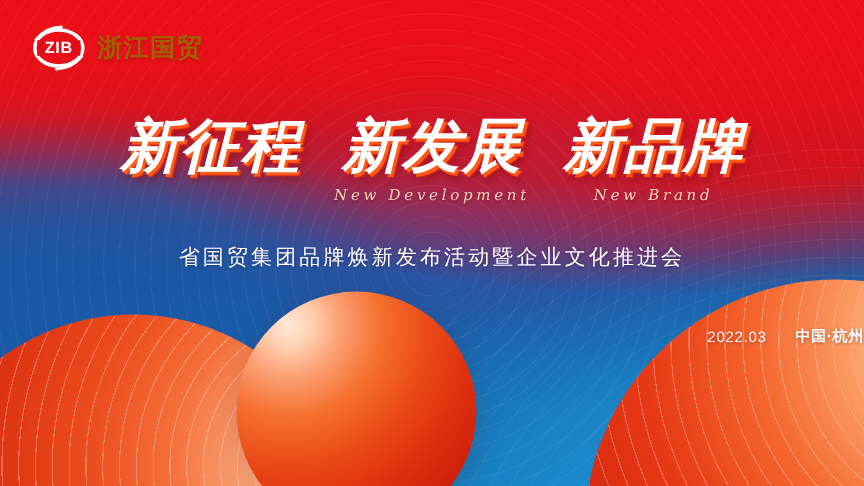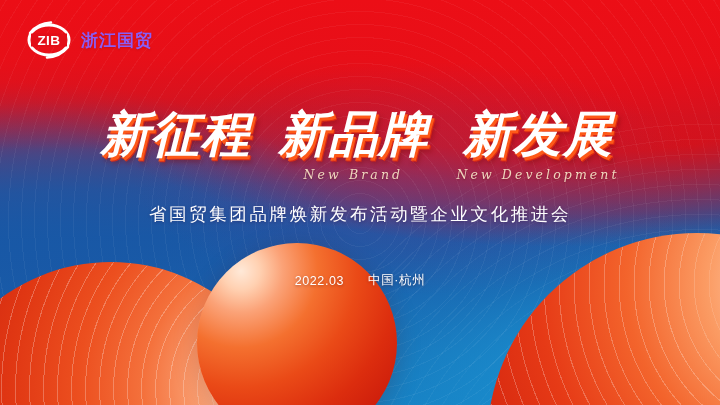--- a/index.html
+++ b/index.html
@@ -101,31 +101,32 @@
     box-shadow:0 6px 26px rgba(90,10,10,0.20);
   }
 
   
   .logo{
     position:absolute;left:26px;top:20px;display:flex;align-items:center;gap:9px;
   }
   .logo-mark{position:relative;width:46px;height:40px;flex:0 0 auto;}
   .logo-mark svg{display:block;width:46px;height:40px;}
   .logo-word{
-    color:#8b5cf6;font-size:17px;font-weight:700;letter-spacing:1px;
+    color:#a16207;font-size:21px;font-weight:700;letter-spacing:1px;
     line-height:1;white-space:nowrap;
     text-shadow:0 1px 2px rgba(120,0,0,.25);
+    font-family:Liberation Serif, serif;
   }
 
   
   .title-row{
     position:absolute;left:0;right:0;top:97px;
     display:flex;justify-content:center;align-items:flex-start;gap:28px;
   }
-  .title-group{position:relative;text-align:center;margin-top:12px;}
+  .title-group{position:relative;text-align:center;}
   .cn{
     position:relative;display:block;
     font-family:"Liberation Sans","DejaVu Sans",sans-serif;
     font-size:49px;font-weight:700;font-style:italic;
     letter-spacing:1px;line-height:1.04;color:#ffffff;
     white-space:nowrap;
     text-shadow:
        2px 3px 0 rgba(255,92,24,0.95),
        3px 4px 0 rgba(226,42,18,0.85),
        4px 6px 5px rgba(120,8,8,0.45);
@@ -145,26 +146,26 @@
   .subtitle{
     position:absolute;left:0;right:0;top:202px;text-align:center;
     color:#ffffff;font-size:17.5px;font-weight:400;letter-spacing:2.6px;
     white-space:nowrap;
     text-shadow:0 1px 3px rgba(40,20,80,.45);
   }
 
   
   .meta{
     position:absolute;left:0;right:0;top:272px;
-    display:flex;justify-content:center;align-items:center;gap:24px;
+    display:flex;justify-content:flex-end;align-items:center;gap:24px;
     color:#ffffff;font-size:12.5px;letter-spacing:.6px;
     text-shadow:0 1px 3px rgba(80,10,10,.4);
   }
   .meta-date{font-weight:400;}
-  .meta-place{font-weight:400;}
+  .meta-place{font-weight:700;}
 </style>
 </head>
 <body>
 
 <div id="stage">
 
   <div class="bg-base"></div>
   <div class="bg-blue-left"></div>
   <div class="bg-blue-right"></div>
   <div class="bg-red-wash"></div>
@@ -195,32 +196,32 @@
   </div>
 
   <div class="title-row">
 
     <div class="title-group">
       <span class="accent" style="left:8px;top:-3px;width:30px;height:8px;background:#ff6a1f;"></span>
       <span class="cn">新征程</span>
     </div>
 
     <div class="title-group">
+      <span class="accent" style="left:4px;top:-3px;width:32px;height:9px;background:#ff6a1f;"></span>
+      <span class="cn">新发展</span>
+      <span class="en">New Development</span>
+    </div>
+
+    <div class="title-group">
       <span class="accent" style="left:6px;top:-4px;width:34px;height:9px;background:#ff6a1f;"></span>
       <span class="accent" style="right:2px;top:40px;width:26px;height:8px;background:#ff5a14;"></span>
       <span class="cn">新品牌</span>
       <span class="en">New Brand</span>
     </div>
 
-    <div class="title-group">
-      <span class="accent" style="left:4px;top:-3px;width:32px;height:9px;background:#ff6a1f;"></span>
-      <span class="cn">新发展</span>
-      <span class="en">New Development</span>
-    </div>
-
   </div>
 
   <div class="subtitle">省国贸集团品牌焕新发布活动暨企业文化推进会</div>
 
   <div class="meta">
     <span class="meta-date">2022.03</span>
     <span class="meta-place">中国·杭州</span>
   </div>
 
 </div>

